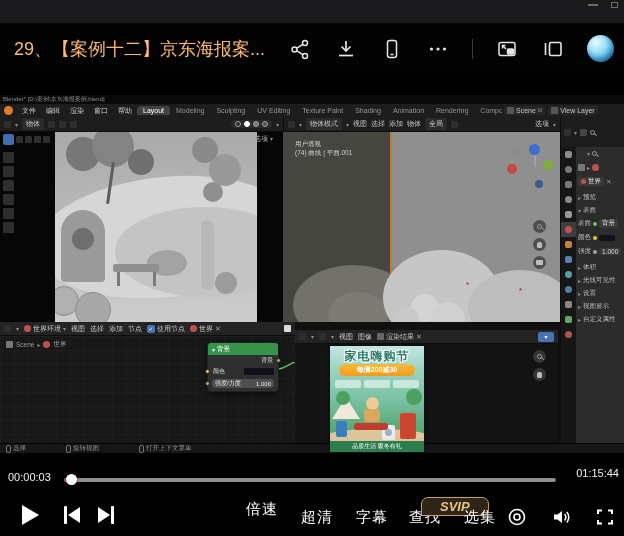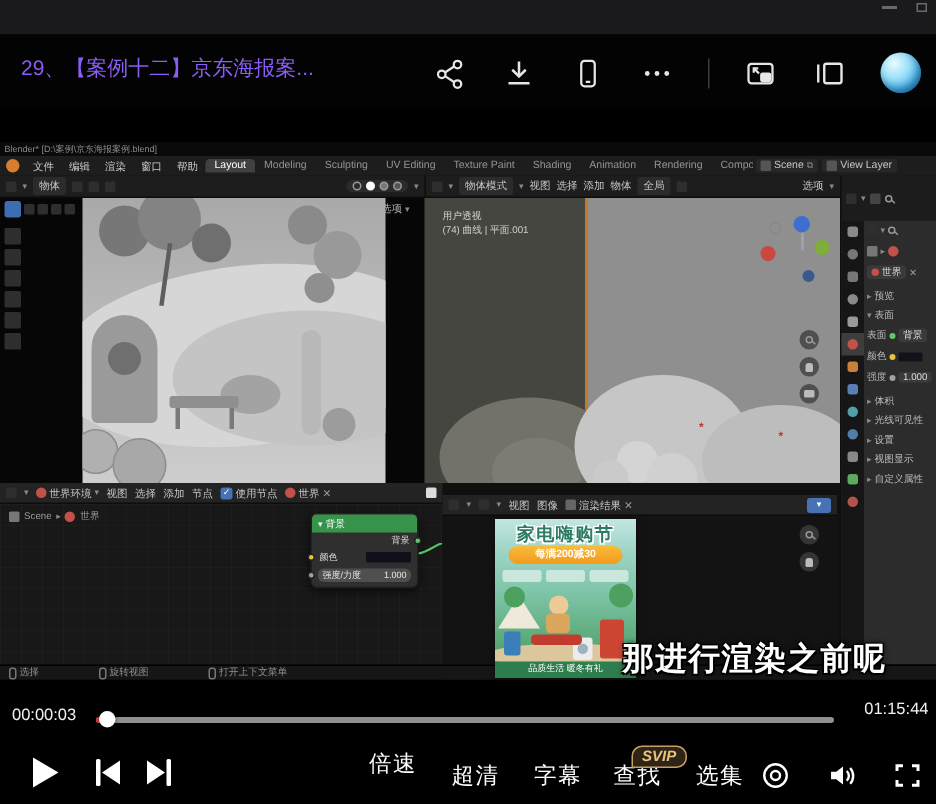--- a/index.html
+++ b/index.html
@@ -4,31 +4,31 @@
 <style>
 html,body{margin:0;padding:0;width:624px;height:536px;background:#000;overflow:hidden}
 *{box-sizing:border-box}
 .stage{position:absolute;inset:0;font-family:"Liberation Sans","DejaVu Sans",sans-serif;color:#ddd}
 .a{position:absolute}
 .f{display:flex;align-items:center}
 svg{display:block}
 
 .winstrip{left:0;top:0;width:624px;height:23px;background:#1a1a1c}
 .header{left:0;top:23px;width:624px;height:49px;background:#030303}
-.vtitle{left:14px;top:14px;font-size:14px;color:#8b5cf6;white-space:nowrap}
+.vtitle{left:14px;top:14px;font-size:18px;color:#fdba74;white-space:nowrap}
 .hicon{width:24px;height:24px;display:flex;align-items:center;justify-content:center}
 .hdivider{width:1px;height:20px;background:#3c3c3c}
 .avatar{width:27px;height:27px;border-radius:50%;background:radial-gradient(circle at 34% 28%,#eafaff 0%,#9fe2f8 35%,#45b0e6 70%,#1b7ec2 100%);box-shadow:inset -2px -3px 5px rgba(0,40,90,.45)}
 
 .timetxt{font-size:11px;color:#f0f0f0}
 .ptrack{left:64px;top:478px;width:492px;height:4px;background:#8f8f8f;border-radius:2px}
 .pplayed{left:64px;top:478px;width:8px;height:4px;background:#e23b3b;border-radius:2px}
 .phandle{left:66px;top:474px;width:11px;height:11px;background:#fff;border-radius:50%;box-shadow:0 0 3px rgba(0,0,0,.6)}
 .ctrltxt{font-size:15px;color:#fff;letter-spacing:1px}
-.svip{left:421px;top:497px;padding:1px 6px;border:1px solid #c9a063;border-radius:7px 7px 7px 1px;background:#2e2417;color:#e8c47d;font-size:10px;font-style:italic;font-weight:bold}
+.svip{left:421px;top:497px;padding:1px 18px;border:1px solid #c9a063;border-radius:7px 7px 7px 1px;background:#2e2417;color:#e8c47d;font-size:13px;font-style:italic;font-weight:bold}
 .tri-r{width:0;height:0;border-left:17px solid #fff;border-top:10px solid transparent;border-bottom:10px solid transparent}
 .skipbar{width:3px;height:18px;background:#fff;border-radius:1px}
 .tri-l-s{width:0;height:0;border-right:12px solid #fff;border-top:8px solid transparent;border-bottom:8px solid transparent}
 .tri-r-s{width:0;height:0;border-left:12px solid #fff;border-top:8px solid transparent;border-bottom:8px solid transparent}
 
 .subtt{right:33px;top:425px;font-size:21px;font-weight:700;color:#fff;letter-spacing:1px;white-space:nowrap;z-index:30;
 text-shadow:-1px -1px 0 #000,1px -1px 0 #000,-1px 1px 0 #000,1px 1px 0 #000,0 0 4px #000}
 
 .blender{left:0;top:95px;width:624px;height:358px;background:#101010;font-size:7px;color:#c6c6c6}
 .btitle{left:0;top:0;width:624px;height:9px;background:#0a0a0a;color:#8a8a8a;font-size:6px;padding-left:3px;white-space:nowrap}
@@ -521,21 +521,20 @@
           <span class="mouseico"></span>
           <span>旋转视图</span>
         </span>
       <span class="f">
           <span class="mouseico"></span>
           <span>打开上下文菜单</span>
         </span>
     </div>
   </div>
 
-  <div class="a subtt">那进行渲染之前呢</div>
 
   <div class="a timetxt" style="left:8px;top:471px">00:00:03</div>
   <div class="a ptrack"></div>
   <div class="a pplayed"></div>
   <div class="a phandle"></div>
   <div class="a timetxt" style="right:5px;top:467px">01:15:44</div>
 
   <div class="a" style="left:0;top:495px;width:624px;height:41px">
     <div class="a tri-r" style="left:22px;top:10px"></div>
     <div class="a f" style="left:64px;top:11px;gap:1px">

